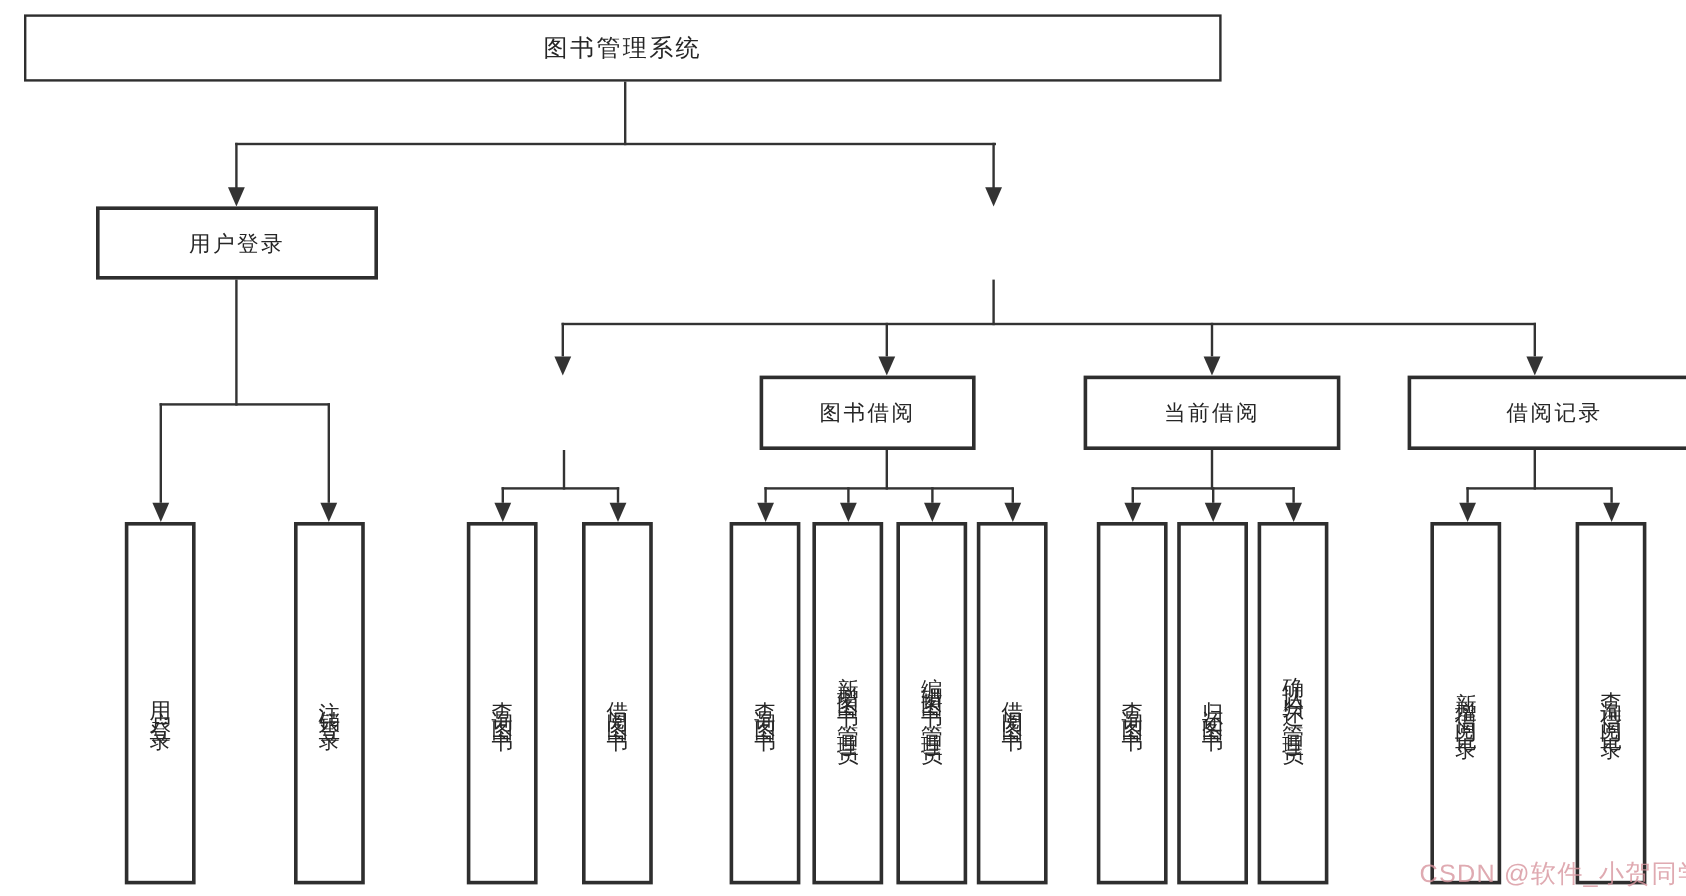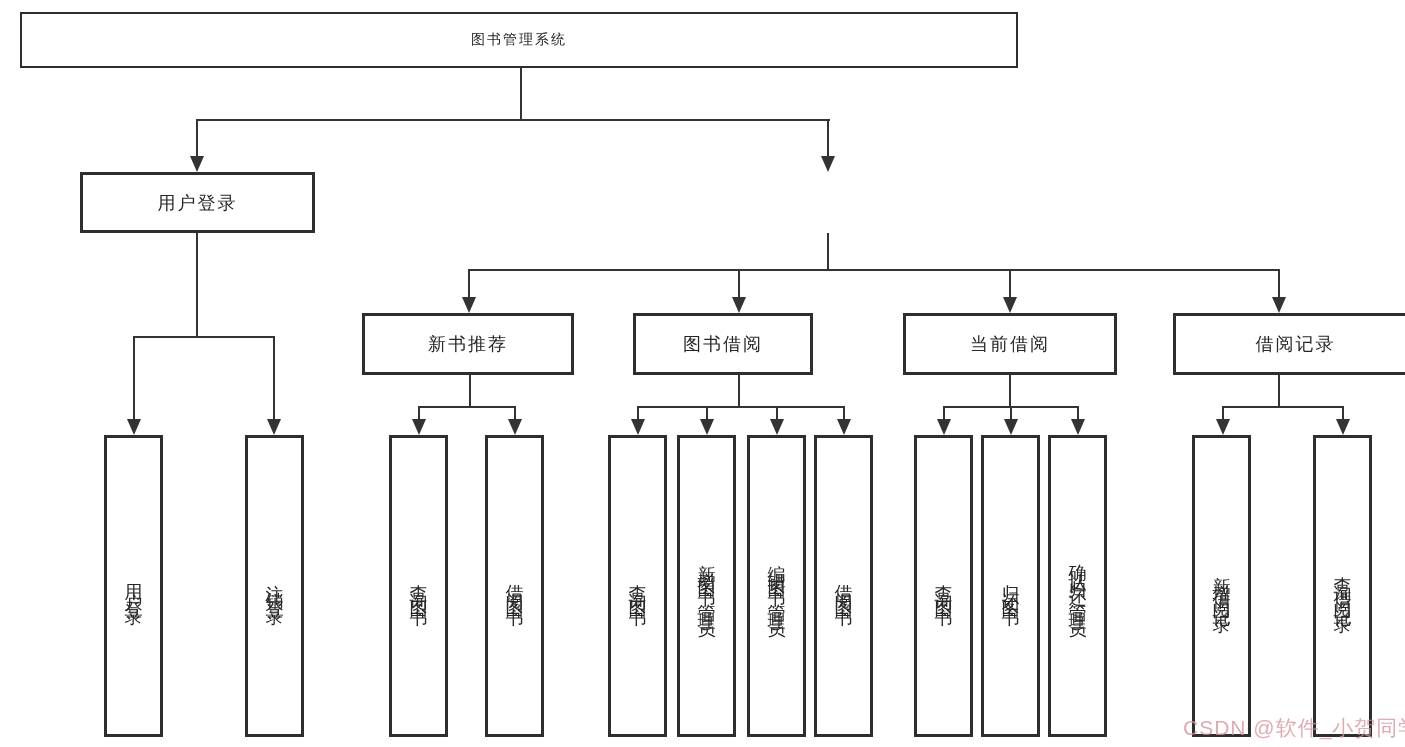--- a/index.html
+++ b/index.html
@@ -23,21 +23,21 @@
     background:#fff;
     border:3px solid var(--box_border);
     box-sizing:border-box;
     display:flex;
     align-items:center;
     justify-content:center;
     font-size:18px;
     letter-spacing:2px;
     color:var(--text);
   }
-  .box.root{border-width:2px;font-size:14px;}
+  .box.root{border-width:2px;font-size:20px;}
   .leaf span{
     writing-mode:vertical-rl;
     text-orientation:mixed;
     letter-spacing:8px;
     font-size:18px;
     line-height:1;
   }
   .vline,.hline{position:absolute;background:var(--line);}
   .vline{width:2px;}
   .hline{height:2px;}
@@ -90,23 +90,20 @@
   <div class="hline" style="left:468px;top:269px;width:812px;"></div>
   <div class="vline" style="left:468px;top:269px;height:28px;"></div>
   <div class="arrow" style="left:462px;top:297px;"></div>
   <div class="vline" style="left:738px;top:269px;height:28px;"></div>
   <div class="arrow" style="left:732px;top:297px;"></div>
   <div class="vline" style="left:1009px;top:269px;height:28px;"></div>
   <div class="arrow" style="left:1003px;top:297px;"></div>
   <div class="vline" style="left:1278px;top:269px;height:28px;"></div>
   <div class="arrow" style="left:1272px;top:297px;"></div>
 
-  <div class="box" style="left:362px;top:313px;width:212px;height:62px;">
-    <span>新书推荐</span>
-  </div>
   <div class="box" style="left:633px;top:313px;width:180px;height:62px;">
     <span>图书借阅</span>
   </div>
   <div class="box" style="left:903px;top:313px;width:214px;height:62px;">
     <span>当前借阅</span>
   </div>
   <div class="box" style="left:1173px;top:313px;width:245px;height:62px;">
     <span>借阅记录</span>
   </div>
 

